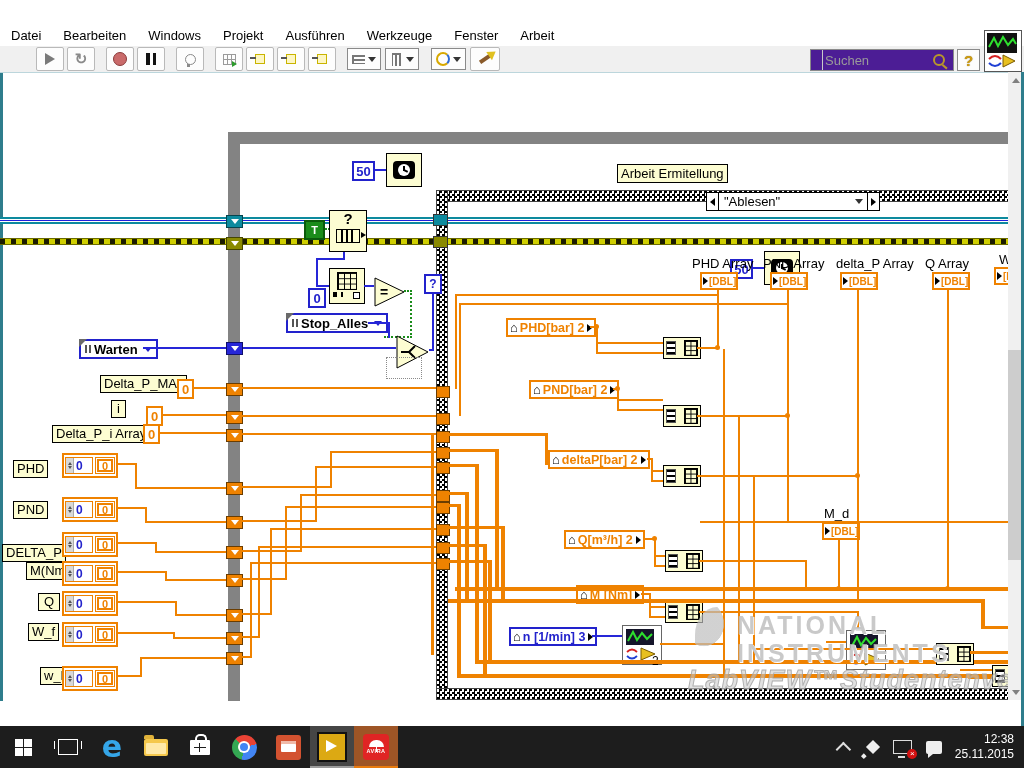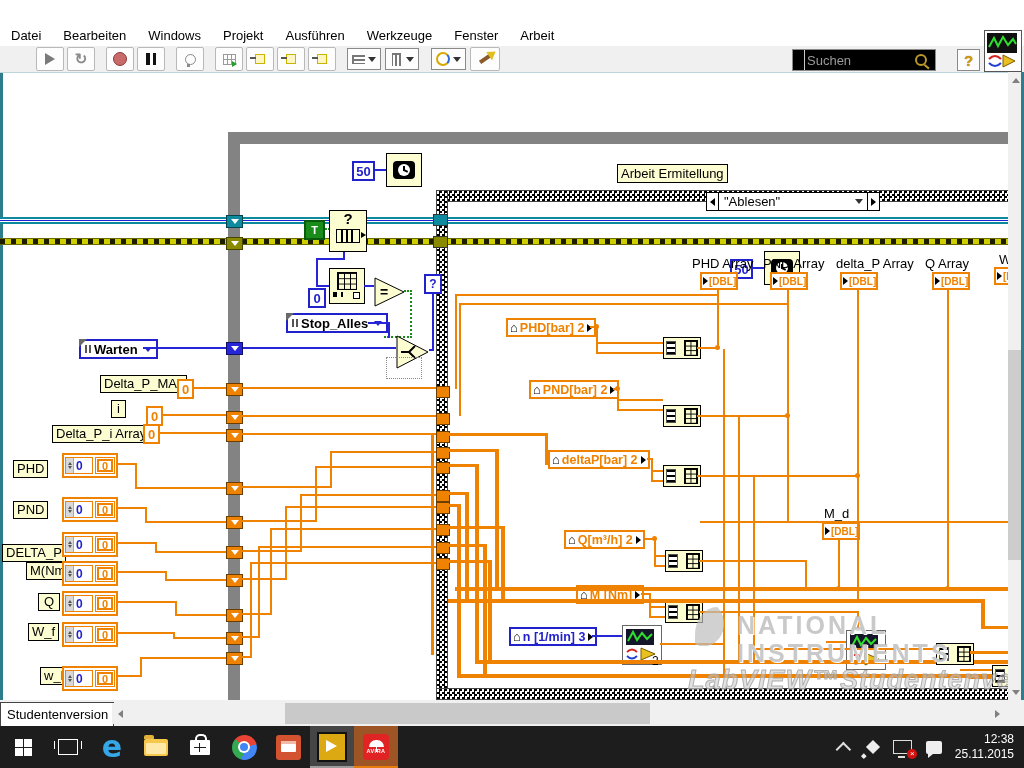--- a/index.html
+++ b/index.html
@@ -35,21 +35,21 @@
   .stepg{width:8px;height:8px;border:1px solid #c9b400;background:#fdf6c3;position:relative;}
   .stepg:before{content:"";position:absolute;left:-6px;top:2px;width:6px;height:1.5px;background:#555;}
   #fontsel{height:20px;border:1px solid #8a8a8a;background:#fff;display:flex;align-items:center;font-size:13px;padding:0 4px;margin-right:8px;}
   #fontsel .dd{margin-left:8px;border-left:1px solid #b9b9b9;padding-left:5px;height:100%;display:flex;align-items:center;}
   .tri-dn{width:0;height:0;border-left:4px solid transparent;border-right:4px solid transparent;border-top:5px solid #333;}
   .ddbtn{height:20px;border:1px solid #8a8a8a;background:#fdfdfd;display:flex;align-items:center;padding:0 4px;gap:3px;margin-right:4px;}
   .alig{width:11px;height:9px;background:linear-gradient(#777 2px,transparent 2px),linear-gradient(#777 2px,transparent 2px);background-size:7px 4px,11px 9px;border-left:2px solid #777;}
   .reo1{width:10px;height:10px;border-radius:50%;border:2px solid #d7a800;border-right-color:#2a6ad8;}
   .broom{width:12px;height:4px;background:#8a5a2a;transform:rotate(-35deg);position:relative;}
   .broom:after{content:"";position:absolute;right:-7px;top:-3px;border-left:8px solid #e0c020;border-top:5px solid transparent;border-bottom:5px solid transparent;}
-  #search{position:absolute;right:88px;top:49px;width:142px;height:20px;border:1px solid #8a8a8a;background:#000000;display:flex;align-items:center;}
+  #search{position:absolute;right:70px;top:49px;width:142px;height:20px;border:1px solid #8a8a8a;background:#4c1d95;display:flex;align-items:center;}
   #search .pl{color:#9a9a9a;font-size:13px;margin-left:14px;flex:1;}
   #search .sep{position:absolute;left:11px;top:0;height:100%;border-left:1px solid #c9c9c9;}
   .mag{width:8px;height:8px;border:2px solid #b9972a;border-radius:50%;position:relative;margin-right:8px;}
   .mag:after{content:"";position:absolute;left:8px;top:8px;width:6px;height:2px;background:#b9972a;transform:rotate(40deg);transform-origin:0 0;}
   #helpbtn{position:absolute;right:44px;top:49px;width:21px;height:20px;border:1px solid #8a8a8a;background:#fdfdfd;color:#cf9d13;font-weight:bold;font-size:15px;display:flex;align-items:center;justify-content:center;text-shadow:0 0 1px #6a5200;}
   #viicon{position:absolute;right:2px;top:30px;width:36px;height:40px;border:1px solid #555;background:#fff;}
   
   #diag{position:absolute;left:0;top:72px;width:1008px;height:628px;background:#fff;overflow:hidden;border-top:1px solid #bcd6dc;}
   .teal-edge{position:absolute;background:#2e7d8c;}
   .w{position:absolute;background:#ef8200;}
@@ -745,30 +745,20 @@
     <div class="sbtn" style="left:0;top:0">
         <span class="tri-su"></span>
       </div>
     <div class="thumb"></div>
     <div class="sbtn" style="left:0;top:612px">
         <span class="tri-sd"></span>
       </div>
   </div>
   <div class="teal-edge" style="left:1021px;top:72px;width:3px;height:654px;position:absolute"></div>
 
-  <div id="tabrow">
-    <div id="tab">Studentenversion</div>
-    <div class="sbtn" style="left:112px;top:3px;width:17px;height:21px">
-        <span class="tri-sl"></span>
-      </div>
-    <div id="hthumb"></div>
-    <div class="sbtn" style="left:988px;top:3px;width:18px;height:21px">
-        <span class="tri-sr"></span>
-      </div>
-  </div>
 
   <div id="taskbar">
     <div id="startbtn">
         <div class="winlogo"></div>
       </div>
     <div class="tslot">
         <div class="tv"></div>
       </div>
     <div class="tslot">
         <span class="edge-e">e</span>

